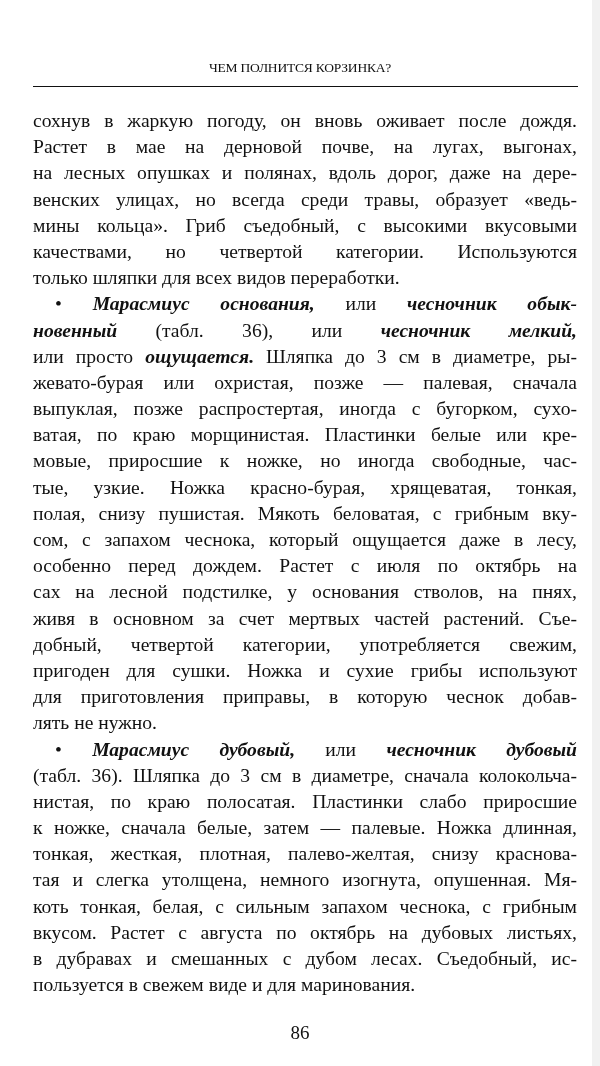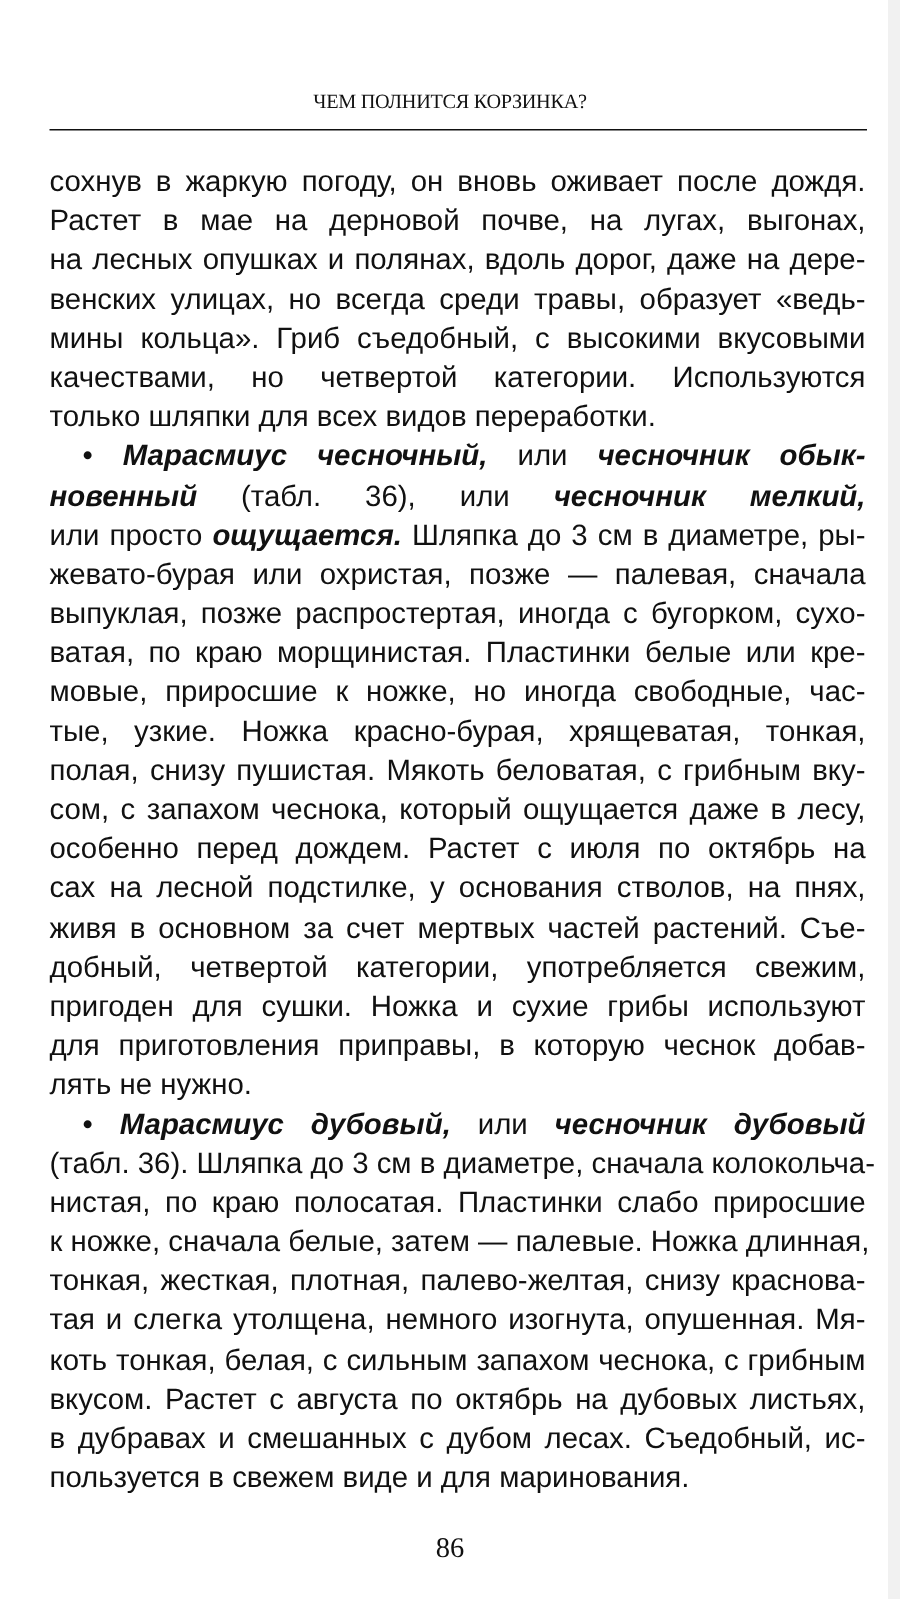--- a/index.html
+++ b/index.html
@@ -8,21 +8,21 @@
     font-family: "DejaVu Serif", "Liberation Serif", serif; color: #1a1a1a;
   }
   .right-edge { position: absolute; top: 0; right: 0; width: 8px; height: 1066px; background: #f1f1f1; }
   .running-head {
     position: absolute; left: 0; width: 600px; top: 60px; text-align: center;
     font-family: "Liberation Serif", serif; font-size: 13.5px; letter-spacing: -0.2px; color: #111;
   }
   .rule { position: absolute; left: 33px; width: 545px; top: 86px; height: 0; border-top: 1.6px solid #111; }
   .body-text {
     position: absolute; left: 33px; top: 108px; width: 544px;
-    font-family: Liberation Sans, sans-serif; font-size: 19.6px; line-height: 26.2px; color: #111;
+    font-family: Liberation Serif, serif; font-size: 19.6px; line-height: 26.2px; color: #111;
   }
   .line { display: block; white-space: nowrap; text-align: justify; text-align-last: justify; height: 26.2px; }
   .line.last { text-align-last: left; }
   .line.indent { padding-left: 22px; }
   b.term { font-weight: bold; font-style: italic; }
   .page-number {
     position: absolute; left: 0; width: 600px; top: 1022px; text-align: center;
     font-family: "Liberation Serif", serif; font-size: 19px; color: #111;
   }
 </style>
@@ -35,21 +35,21 @@
 <div class="rule"></div>
 
 <div class="body-text" id="body-text">
     <div class="line"><span>сохнув в жаркую погоду, он вновь оживает после дождя.</span></div>
     <div class="line"><span>Растет в мае на дерновой почве, на лугах, выгонах,</span></div>
     <div class="line"><span>на лесных опушках и полянах, вдоль дорог, даже на дере-</span></div>
     <div class="line"><span>венских улицах, но всегда среди травы, образует «ведь-</span></div>
     <div class="line"><span>мины кольца». Гриб съедобный, с высокими вкусовыми</span></div>
     <div class="line"><span>качествами, но четвертой категории. Используются</span></div>
     <div class="line last"><span>только шляпки для всех видов переработки.</span></div>
-    <div class="line indent"><span>• </span><b class="term">Марасмиус чесночный,</b><span> или </span><b class="term">чесночник обык-</b></div>
+    <div class="line indent"><span>• </span><b class="term">Марасмиус основания,</b><span> или </span><b class="term">чесночник обык-</b></div>
     <div class="line"><b class="term">новенный</b><span> (табл. 36), или </span><b class="term">чесночник мелкий,</b></div>
     <div class="line"><span>или просто </span><b class="term">ощущается.</b><span> Шляпка до 3 см в диаметре, ры-</span></div>
     <div class="line"><span>жевато-бурая или охристая, позже — палевая, сначала</span></div>
     <div class="line"><span>выпуклая, позже распростертая, иногда с бугорком, сухо-</span></div>
     <div class="line"><span>ватая, по краю морщинистая. Пластинки белые или кре-</span></div>
     <div class="line"><span>мовые, приросшие к ножке, но иногда свободные, час-</span></div>
     <div class="line"><span>тые, узкие. Ножка красно-бурая, хрящеватая, тонкая,</span></div>
     <div class="line"><span>полая, снизу пушистая. Мякоть беловатая, с грибным вку-</span></div>
     <div class="line"><span>сом, с запахом чеснока, который ощущается даже в лесу,</span></div>
     <div class="line"><span>особенно перед дождем. Растет с июля по октябрь на</span></div>

